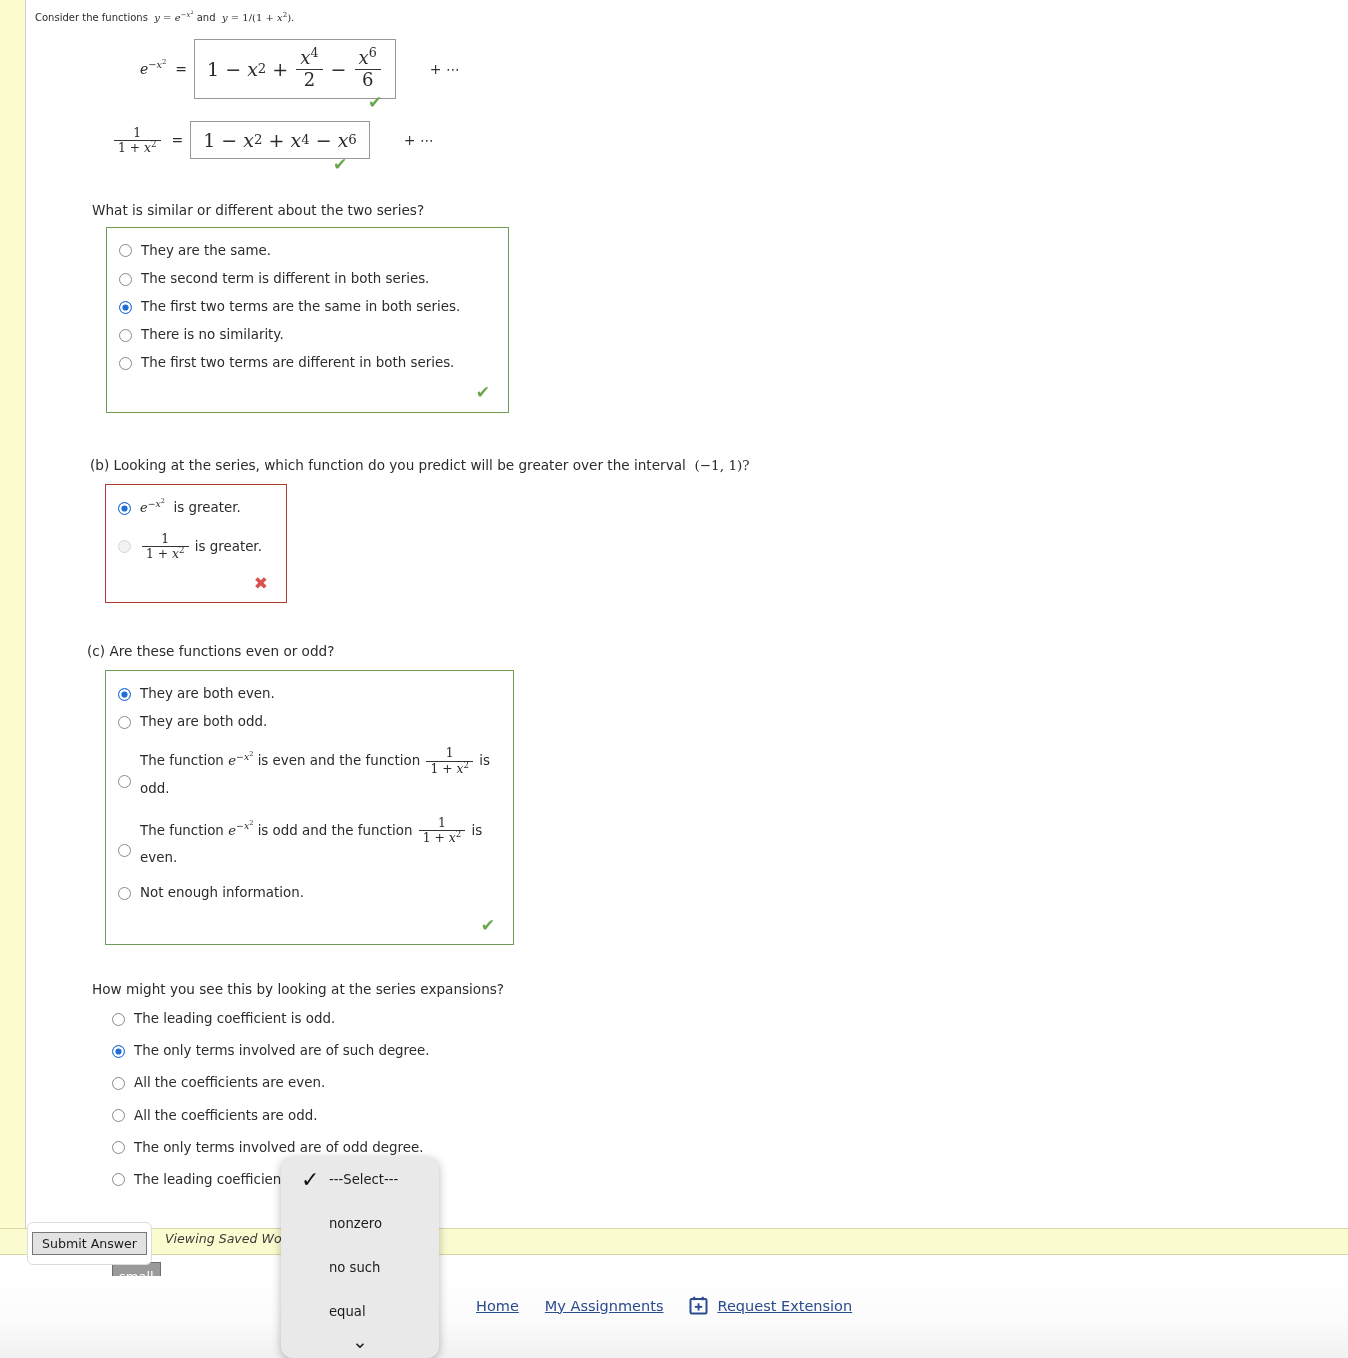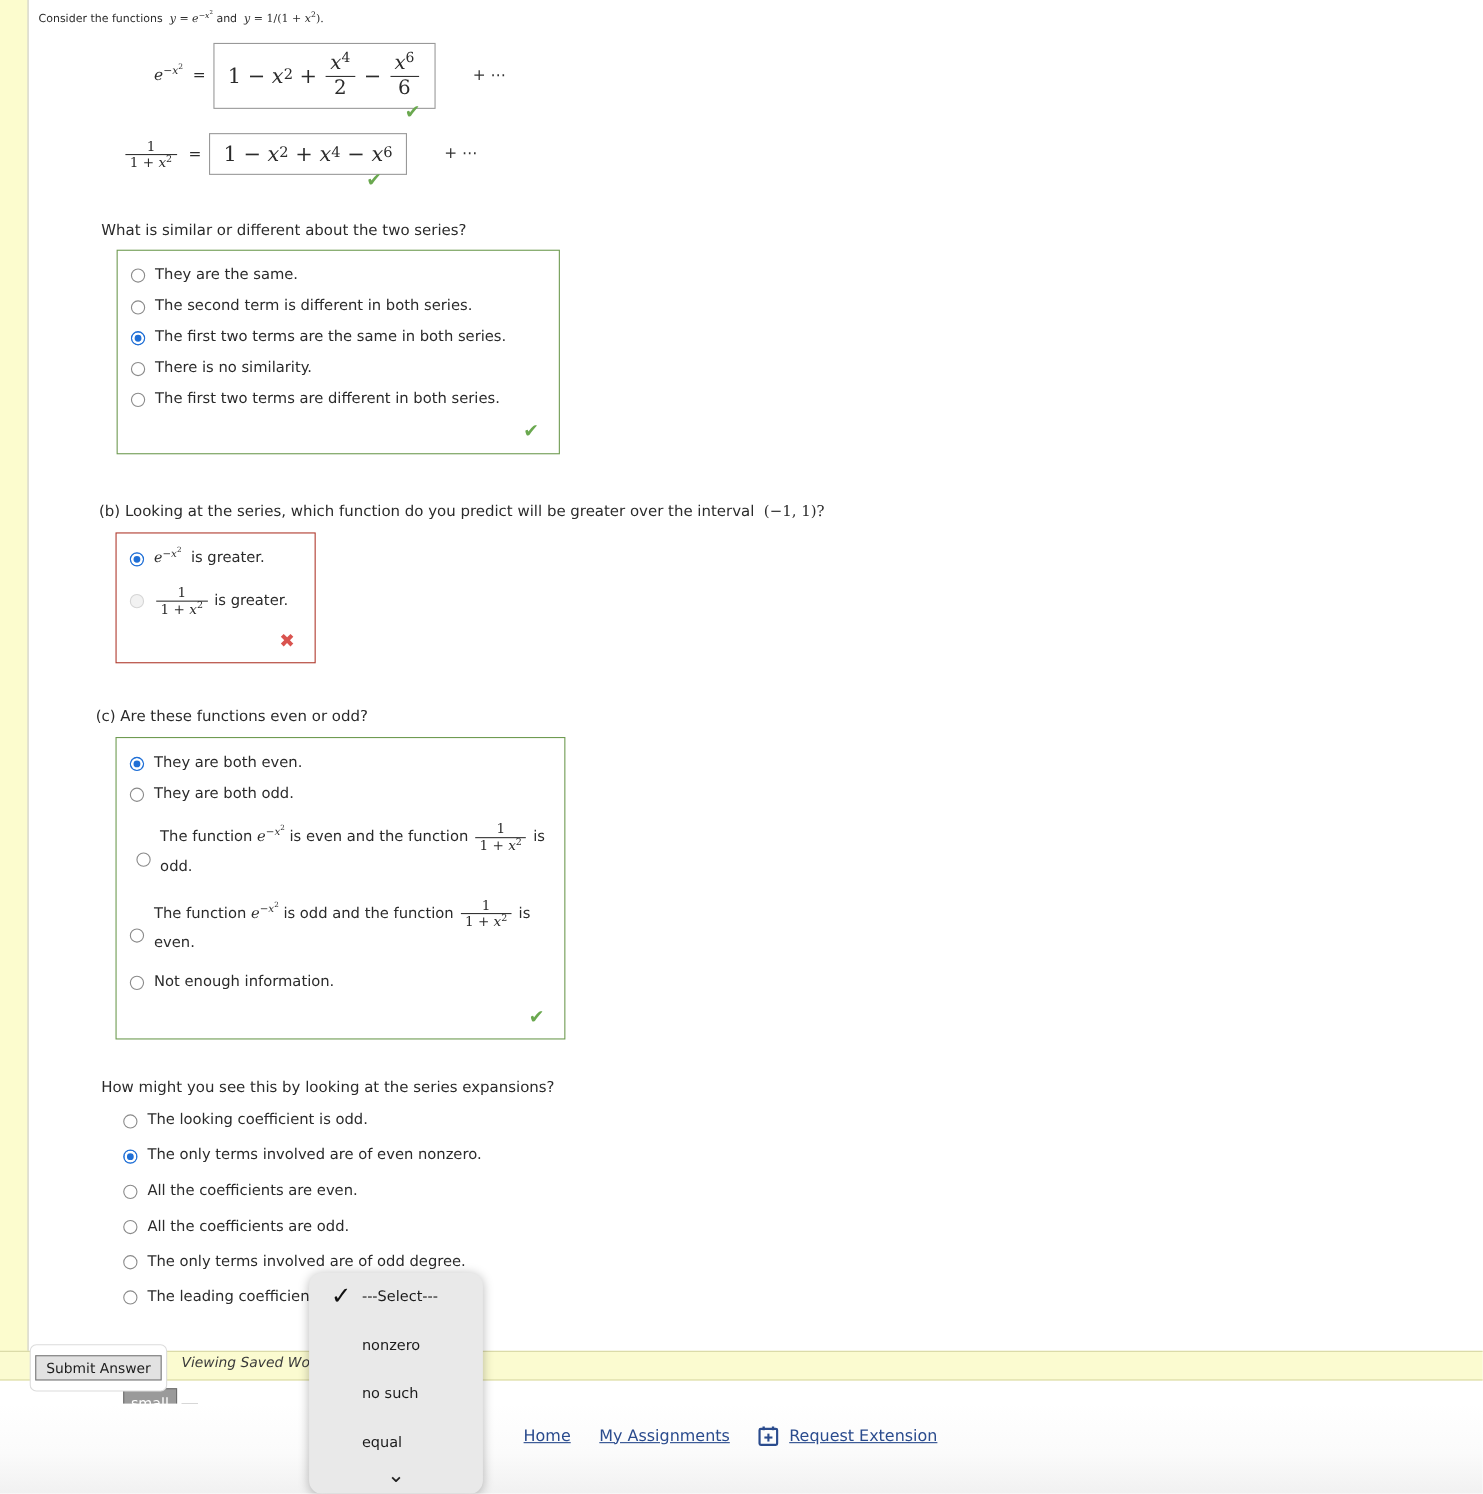--- a/index.html
+++ b/index.html
@@ -351,21 +351,21 @@
 
       <div class="opt-box" style="margin-left:78px;margin-top:9px;width:409px;">
         <div class="opt-row">
           <span class="radio sel"></span>
           <span>They are both even.</span>
         </div>
         <div class="opt-row">
           <span class="radio"></span>
           <span>They are both odd.</span>
         </div>
-        <div class="opt-row multi" style="padding-top:10px;justify-content:center;">
+        <div class="opt-row multi" style="padding-top:10px;">
           <span class="radio mid" style="margin-top:14px;"></span>
           <span style="line-height:1.95;">
             The function <span class="mi">e</span><sup class="sm mi">−x<sup class="sm mn">2</sup></sup>
             is even and the function
             <span class="frac" style="font-size:13px;"><span class="num mn">1</span><span class="den"><span class="mn">1 + </span><span class="mi">x</span><sup class="sm mn">2</sup></span></span>
             is<br>odd.
           </span>
         </div>
         <div class="opt-row multi" style="padding-top:10px;">
           <span class="radio mid" style="margin-top:14px;"></span>
@@ -383,25 +383,25 @@
         <div class="box-mark" style="padding-top:8px;">
           <span class="check">✔</span>
         </div>
       </div>
 
       <div class="qtext" style="margin-top:34px;">How might you see this by looking at the series expansions?</div>
 
       <div class="plain-list" style="margin-top:4px;">
         <div class="opt-row">
           <span class="radio"></span>
-          <span>The looking coefficient is odd.</span>
+          <span>The leading coefficient is odd.</span>
         </div>
         <div class="opt-row">
           <span class="radio sel"></span>
-          <span>The only terms involved are of even nonzero.</span>
+          <span>The only terms involved are of such degree.</span>
         </div>
         <div class="opt-row">
           <span class="radio"></span>
           <span>All the coefficients are even.</span>
         </div>
         <div class="opt-row">
           <span class="radio"></span>
           <span>All the coefficients are odd.</span>
         </div>
         <div class="opt-row">

